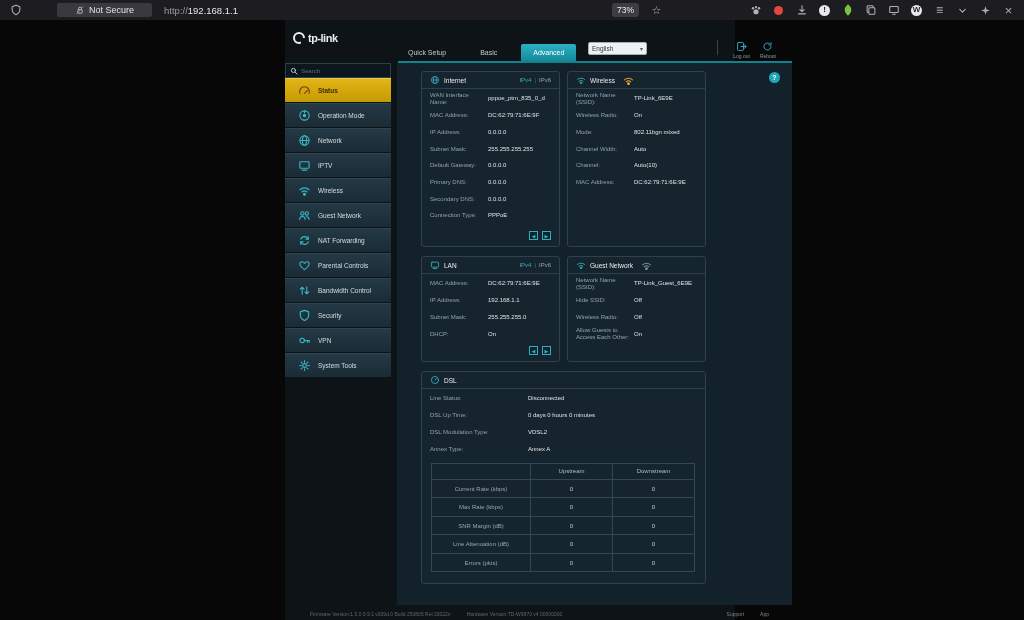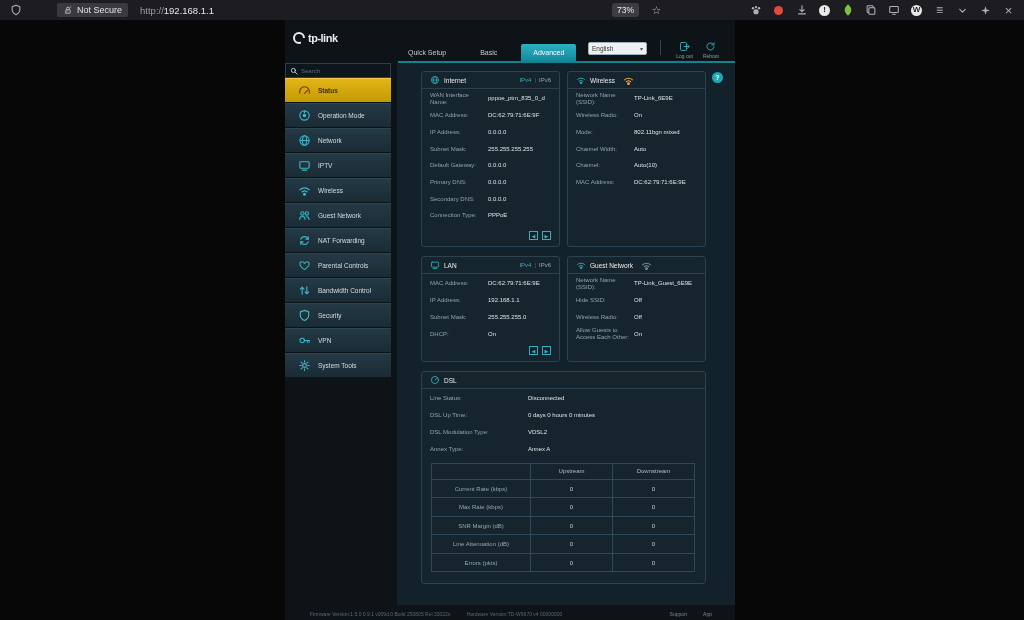--- a/index.html
+++ b/index.html
@@ -4,40 +4,40 @@
 <style>
   * { margin:0; padding:0; box-sizing:border-box; }
   html,body { width:1024px; height:620px; overflow:hidden; }
   body { background:#070707; font-family:"Liberation Sans", sans-serif; }
   svg { display:block; }
 
   
   .browser-bar { height:20px; background:#1d1d21; display:flex; align-items:center; padding:0 8px; gap:6px; }
   .bicon { color:#b0b0b6; display:flex; align-items:center; justify-content:center; width:15px; height:15px; cursor:pointer; font-size:10px; line-height:1; }
   .shield-wrap { margin-right:28px; }
-  .sec-chip { display:flex; align-items:center; gap:4px; background:#39393f; border-radius:2px; padding:2px 6px; cursor:pointer; }
+  .sec-chip { display:flex; align-items:center; gap:4px; background:#39393f; border-radius:2px; padding:2px 18px; cursor:pointer; }
   .sec-label { color:#e3e3e7; font-size:9px; }
   .url-box { display:flex; align-items:center; margin-left:6px; font-size:9.5px; cursor:text; }
   .url-scheme { color:#9a9aa2; }
   .url-host { color:#e6e6ea; }
   .bar-spacer { flex:1; }
   .battery-chip { background:#3c3c42; color:#efeff2; font-size:8.5px; border-radius:3px; padding:2px 5px; cursor:pointer;text-align:right; }
   .star { font-size:11px; margin-left:4px; }
   .strip-gap { width:72px; }
   .icon-strip { display:flex; align-items:center; gap:8px; }
   .dot-red { width:9px; height:9px; border-radius:50%; background:#e04a3a; }
   .dot-leaf { width:8px; height:8px; background:#7ac143; border-radius:0 70% 0 70%; transform:rotate(45deg); }
   .circle-badge { width:11px; height:11px; border-radius:50%; background:#e9e9ec; color:#26262b; font-size:8px; font-weight:bold; display:flex; align-items:center; justify-content:center; }
   .menu-glyph { font-size:12px; }
   .close-glyph { font-size:13px; }
 
   
   .page { position:relative; width:1024px; height:600px; background:#070707; }
   .site-column { position:absolute; left:285px; top:0; width:450px; height:600px; background:#0e1317; }
-  .router { position:absolute; left:285px; top:5px; width:450px; }
+  .router { position:absolute; left:285px; top:5px; width:507px; }
 
   
   .router-header { position:relative; height:38px; }
   .logo { position:absolute; left:8px; top:7px; display:flex; align-items:center; gap:3px; }
   .logo-mark { width:12px; height:12px; border-radius:50%; border:2px solid #e8edef; position:relative; }
   .logo-mark::after { content:""; position:absolute; right:-2px; top:4px; width:4px; height:6px; background:#0e1317; }
   .logo-text { color:#e8edef; font-size:11px; font-weight:bold; letter-spacing:-0.5px; }
   .nav-area { position:absolute; left:113px; right:0; bottom:0; height:34px; border-bottom:2px solid #14818f; display:flex; align-items:flex-end; }
   .tabs { display:flex; align-items:flex-end; }
   .tab { font-size:7px; color:#c2cbd0; padding:5px 10px 5px 10px; margin-right:14px; cursor:pointer; white-space:nowrap; }

